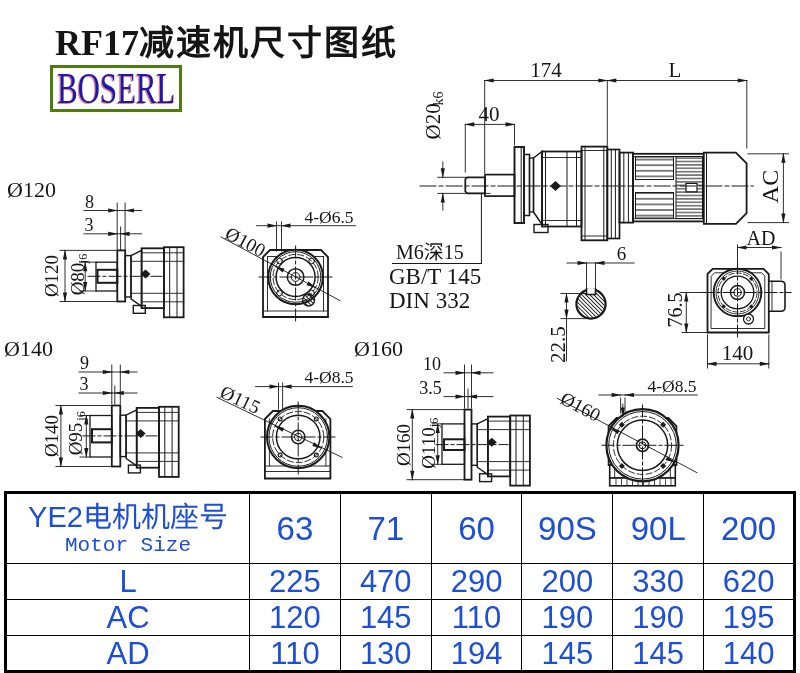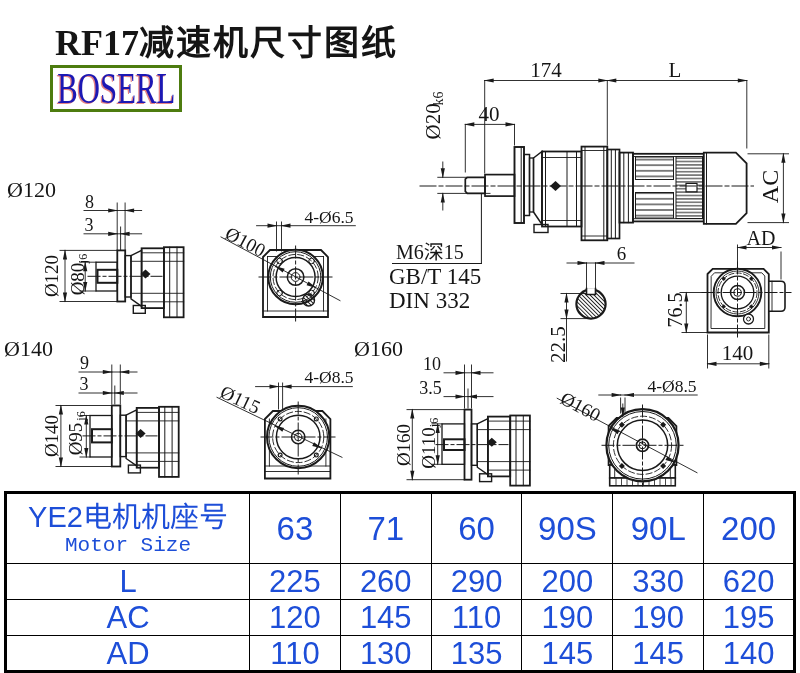--- a/index.html
+++ b/index.html
@@ -428,40 +428,40 @@
       <td class="num">63</td>
       <td class="num">71</td>
       <td class="num">60</td>
       <td class="num">90S</td>
       <td class="num">90L</td>
       <td class="num">200</td>
     </tr>
     <tr class="rw">
       <td>L</td>
       <td class="num">225</td>
-      <td class="num">260</td>
+      <td class="num">470</td>
       <td class="num">290</td>
       <td class="num">200</td>
       <td class="num">330</td>
       <td class="num">620</td>
     </tr>
     <tr class="rw">
       <td>AC</td>
       <td class="num">120</td>
       <td class="num">145</td>
       <td class="num">110</td>
       <td class="num">190</td>
       <td class="num">190</td>
       <td class="num">195</td>
     </tr>
     <tr class="rw">
       <td>AD</td>
       <td class="num">110</td>
       <td class="num">130</td>
-      <td class="num">135</td>
+      <td class="num">194</td>
       <td class="num">145</td>
       <td class="num">145</td>
       <td class="num">140</td>
     </tr>
   </tbody>
     </table>
 
 </div>
 
 </body></html>

